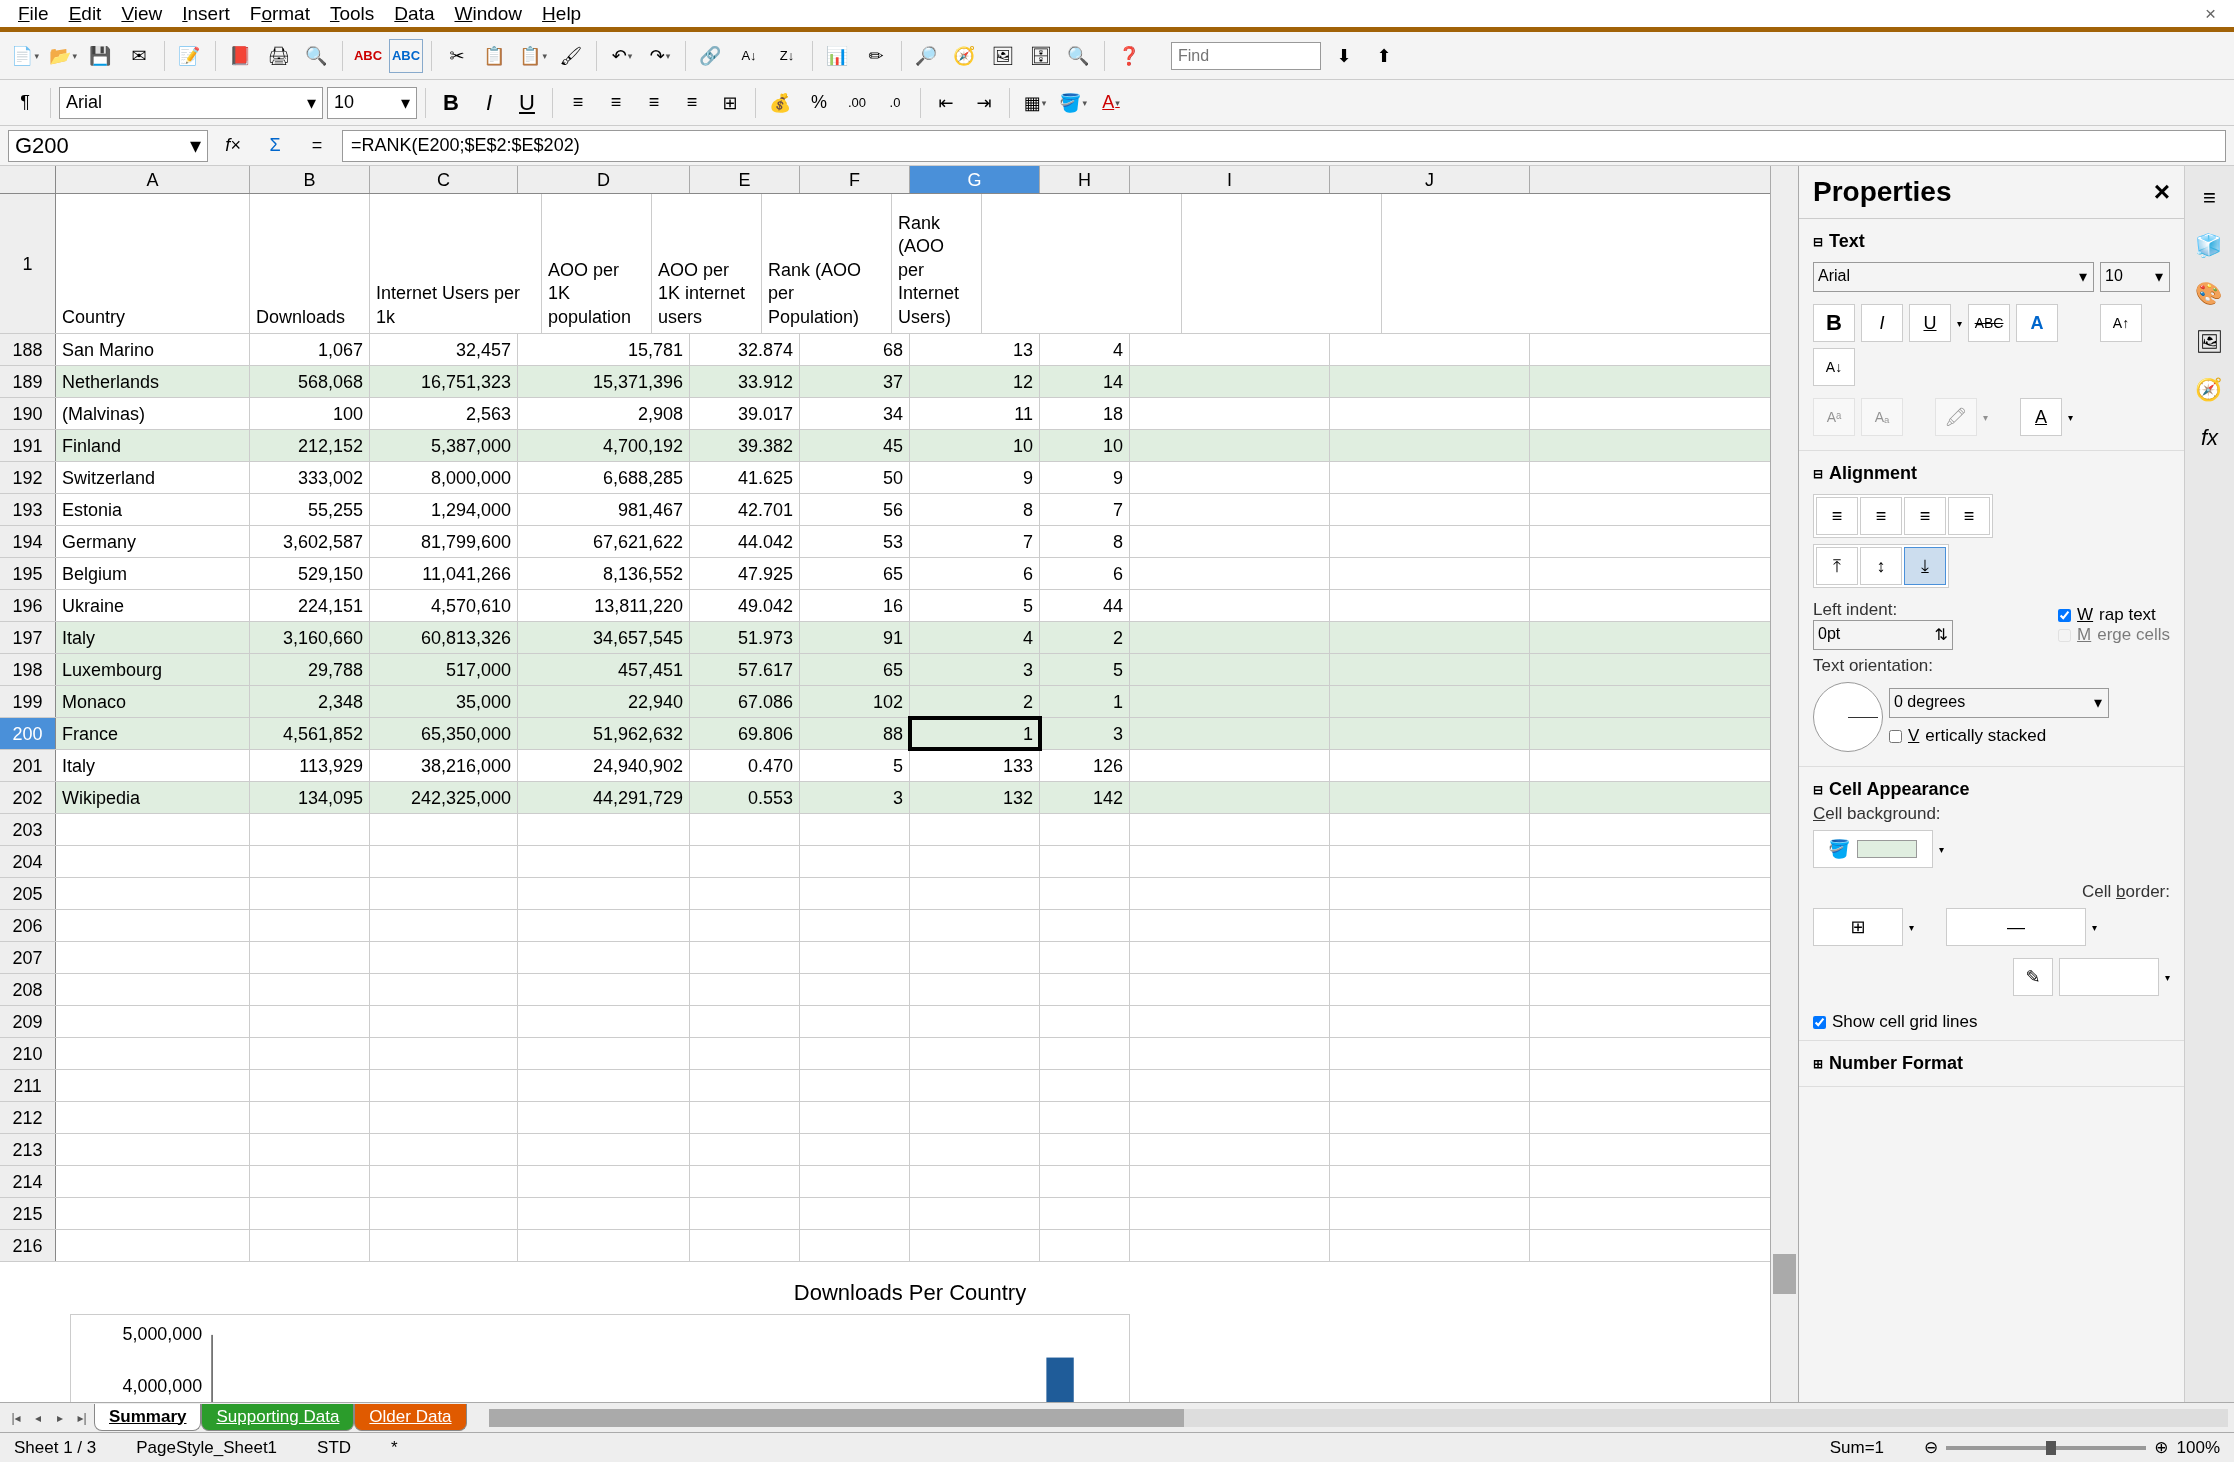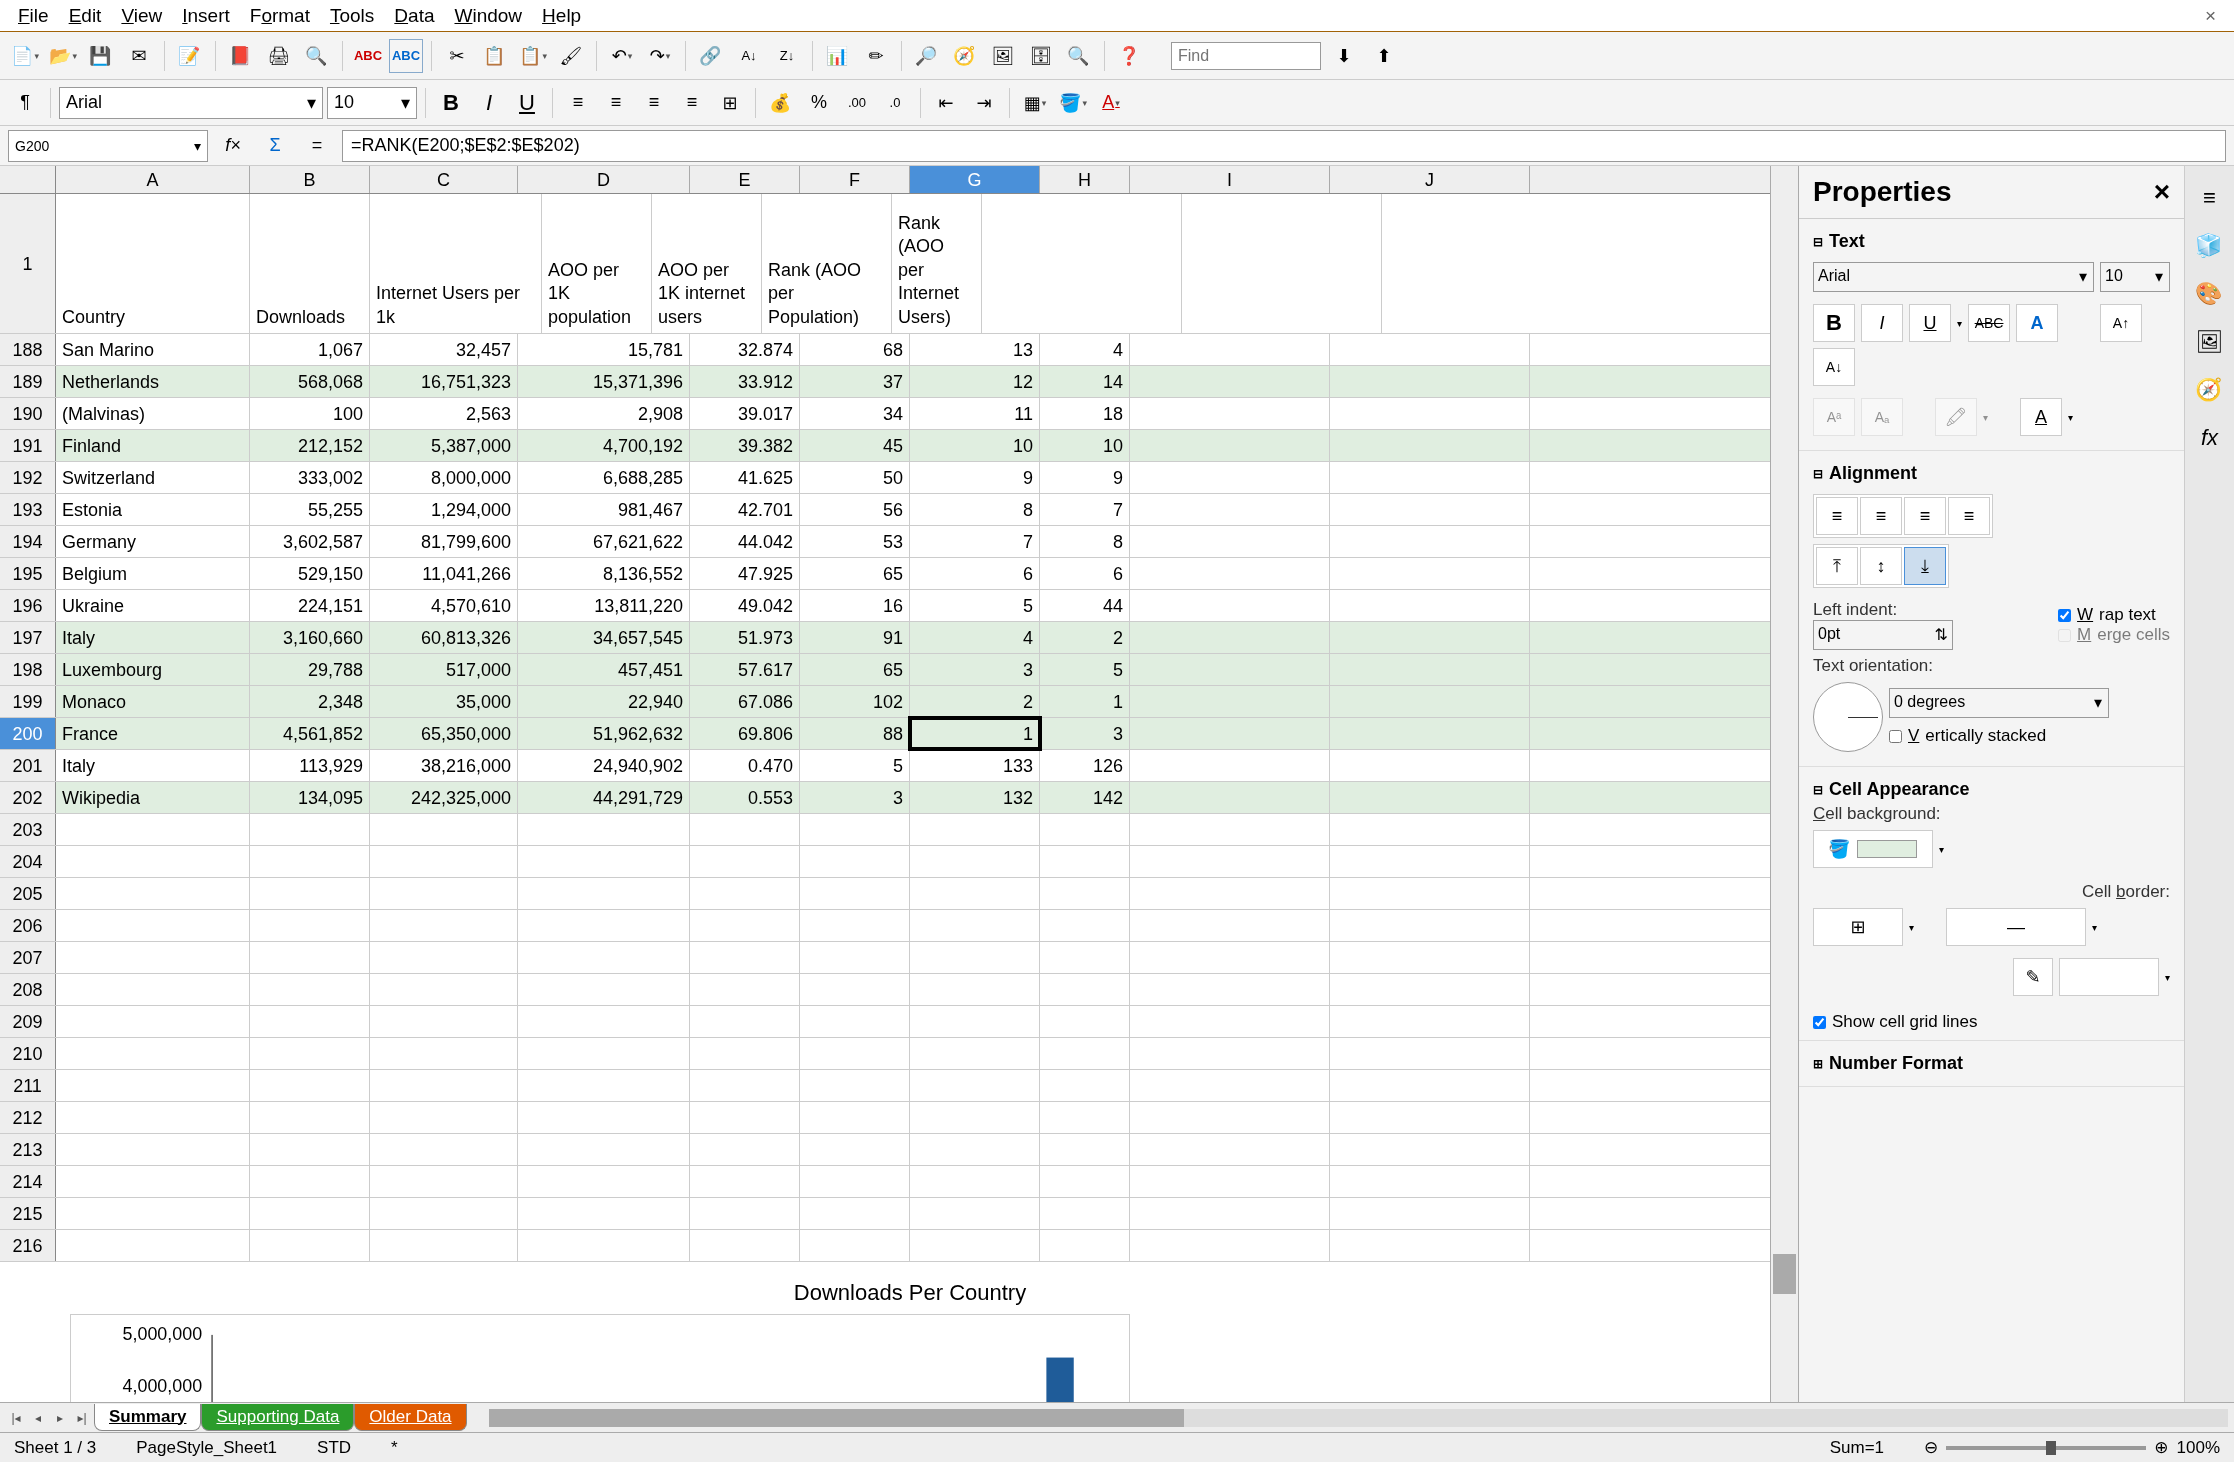--- a/index.html
+++ b/index.html
@@ -1,34 +1,34 @@
 <!DOCTYPE html>
 <html><head>
 <meta charset="utf-8">
 <style>
 * { box-sizing: border-box; margin: 0; padding: 0; }
 body { font-family: Arial, sans-serif; font-size: 12px; background: #f0f0f0; overflow: hidden; width: 2234px; height: 1462px; }
-.menubar { background: #fff; height: 32px; display: flex; align-items: center; padding: 0 8px; border-bottom: 1px solid #a16207; }
+.menubar { background: #fff; height: 32px; display: flex; align-items: center; padding: 0 8px; border-bottom: 5px solid #a16207; }
 .menubar span { padding: 4px 10px; cursor: default; font-size: 19px; }
 .menubar span u { text-decoration: underline; }
 .close-x { margin-left: auto; font-size: 24px; color: #666; padding: 0 10px; }
 .toolbar { background: #f4f4f4; height: 48px; display: flex; align-items: center; padding: 2px 8px; gap: 4px; border-bottom: 1px solid #ccc; }
 .tb-btn { width: 34px; height: 34px; display: flex; align-items: center; justify-content: center; border: 1px solid transparent; background: transparent; font-size: 18px; }
 .tb-sep { width: 1px; height: 30px; background: #ccc; margin: 0 4px; }
 .tb-drop { display: flex; align-items: center; }
 .tb-drop::after { content: "▾"; font-size: 9px; margin-left: 1px; color: #555; }
 .find-box { display: flex; align-items: center; gap: 6px; margin-left: 20px; }
 .find-box input { width: 150px; height: 28px; border: 1px solid #999; padding: 0 6px; font-size: 16px; }
 .fmt-toolbar { background: #f4f4f4; height: 46px; display: flex; align-items: center; padding: 2px 8px; gap: 4px; border-bottom: 1px solid #ccc; }
 .font-select { width: 264px; height: 32px; border: 1px solid #999; background: #fff; padding: 0 6px; font-size: 18px; display:flex; align-items:center; position:relative;}
 .font-select::after{content:"▾"; position:absolute; right:6px;}
 .size-select { width: 90px; height: 32px; border: 1px solid #999; background: #fff; padding: 0 6px; font-size: 18px; display:flex; align-items:center; position:relative;}
 .size-select::after{content:"▾"; position:absolute; right:6px;}
 .ref-bar { background: #f4f4f4; height: 40px; display: flex; align-items: center; padding: 2px 8px; gap: 8px; border-bottom: 1px solid #ccc; }
-.cell-ref { width: 200px; height: 32px; border: 1px solid #999; background: #fff; padding: 0 6px; font-size: 14px; display:flex; align-items:center; position:relative;}
+.cell-ref { width: 200px; height: 32px; border: 1px solid #999; background: #fff; padding: 0 6px; font-size: 22px; display:flex; align-items:center; position:relative;}
 .cell-ref::after{content:"▾"; position:absolute; right:6px;}
 .formula-input { flex: 1; height: 32px; border: 1px solid #999; background: #fff; padding: 0 8px; font-size: 18px; display:flex; align-items:center;}
 .main-area { display: flex; height: calc(1462px - 32px - 48px - 46px - 40px - 30px - 30px); }
 .grid-area { flex: 1; background: #fff; position: relative; overflow: hidden; }
 .col-headers { display: flex; height: 28px; border-bottom: 1px solid #888; background: #eee;}
 .corner { width: 56px; border-right: 1px solid #888; background: #eee;}
 .col-h { border-right: 1px solid #aaa; text-align: center; line-height: 28px; font-size: 18px; background: #eee;}
 .col-h.sel { background: #4a90d9; color: #fff; }
 .row { display: flex; height: 32px; border-bottom: 1px solid #ccc; }
 .row-h { width: 56px; border-right: 1px solid #888; text-align: center; line-height: 32px; background: #eee; font-size: 18px;}

